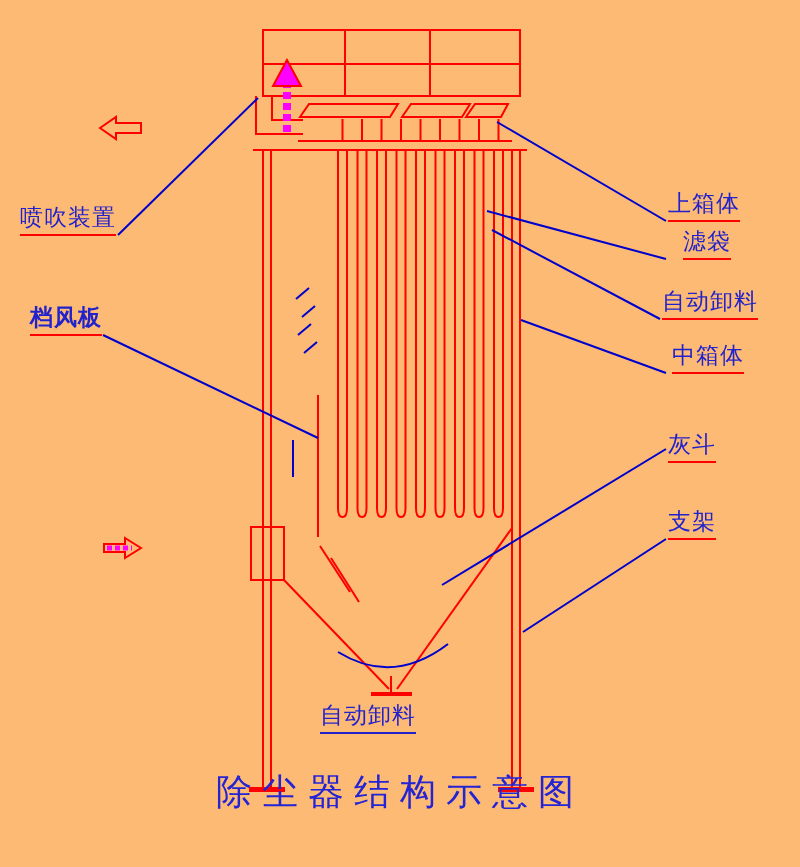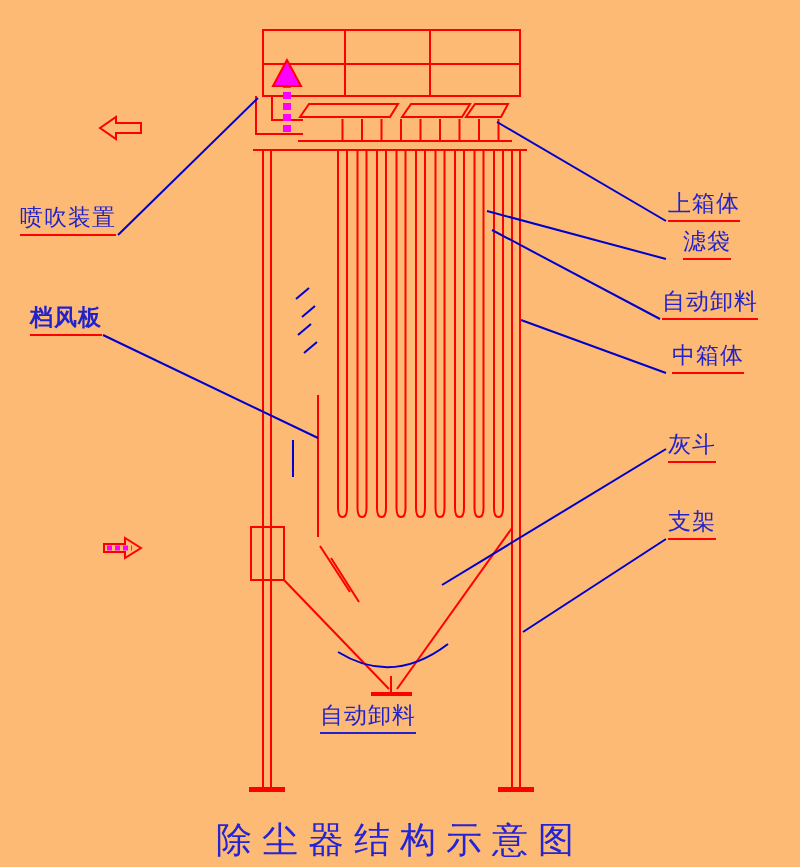--- a/index.html
+++ b/index.html
@@ -9,21 +9,21 @@
   }
   .stage svg{position:absolute;left:0;top:0;}
   .lbl{
     position:absolute;color:#2222cc;font-size:23px;line-height:28px;
     letter-spacing:1px;padding-bottom:2px;white-space:nowrap;
     font-family:"Liberation Serif", serif;
   }
   .ul-red{border-bottom:2px solid #ff0000;}
   .ul-blue{border-bottom:2px solid #2222cc;}
   .title{
-    position:absolute;left:0;right:0;top:816px;text-align:center;
+    position:absolute;left:0;right:0;top:768px;text-align:center;
     font-size:36px;letter-spacing:10px;color:#2424d4;
     font-family:"Liberation Serif", serif;
   }
 </style>
 </head>
 <body>
 
 <div class="stage">
 
   <svg width="800" height="867" viewBox="0 0 800 867">

